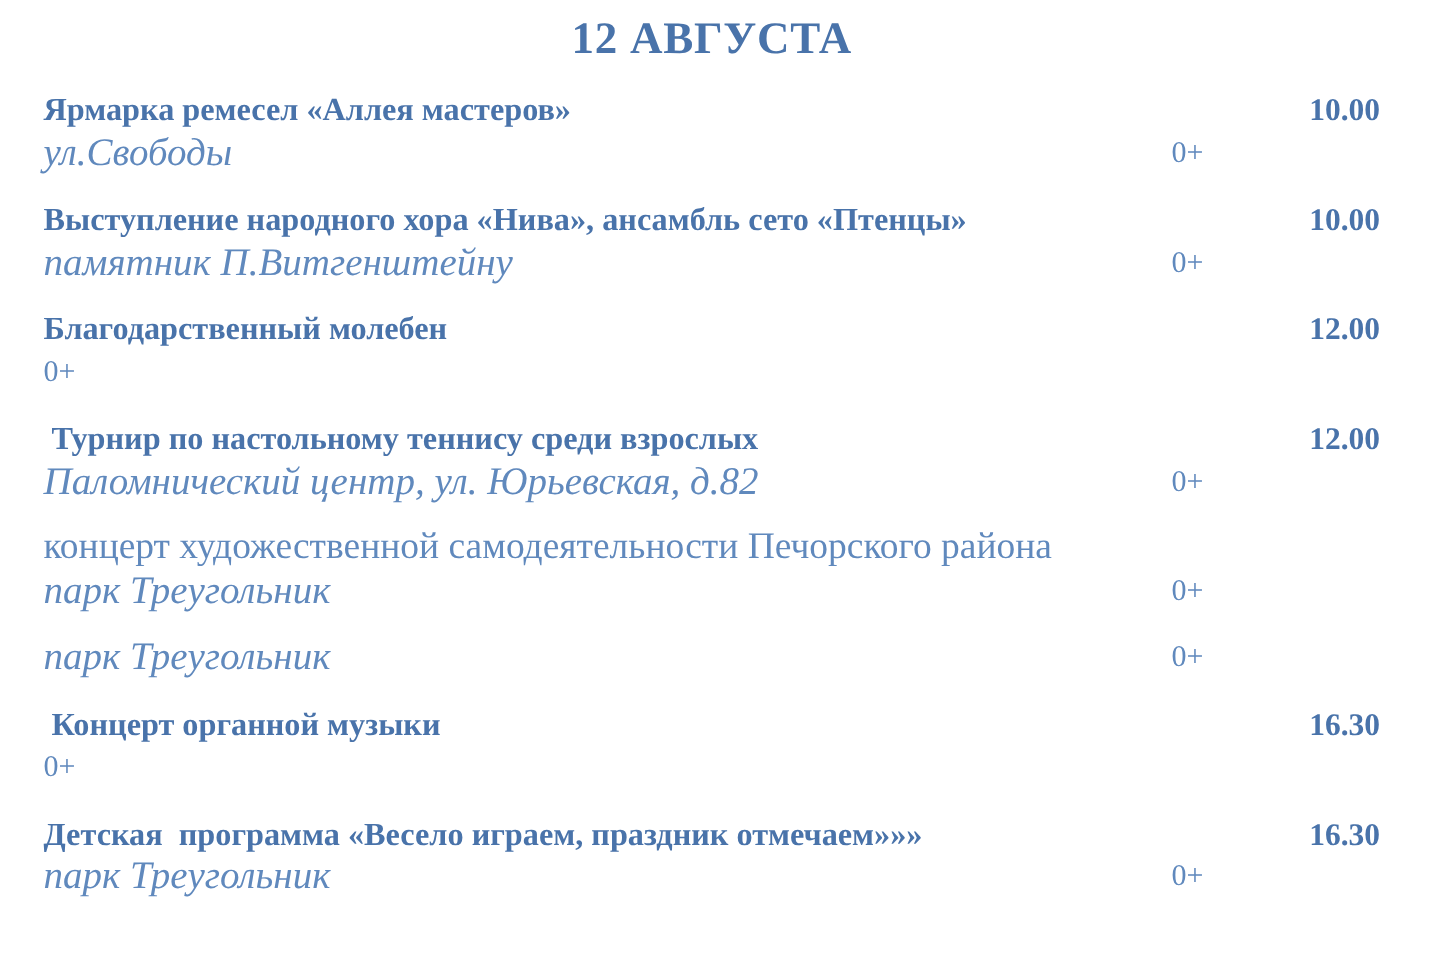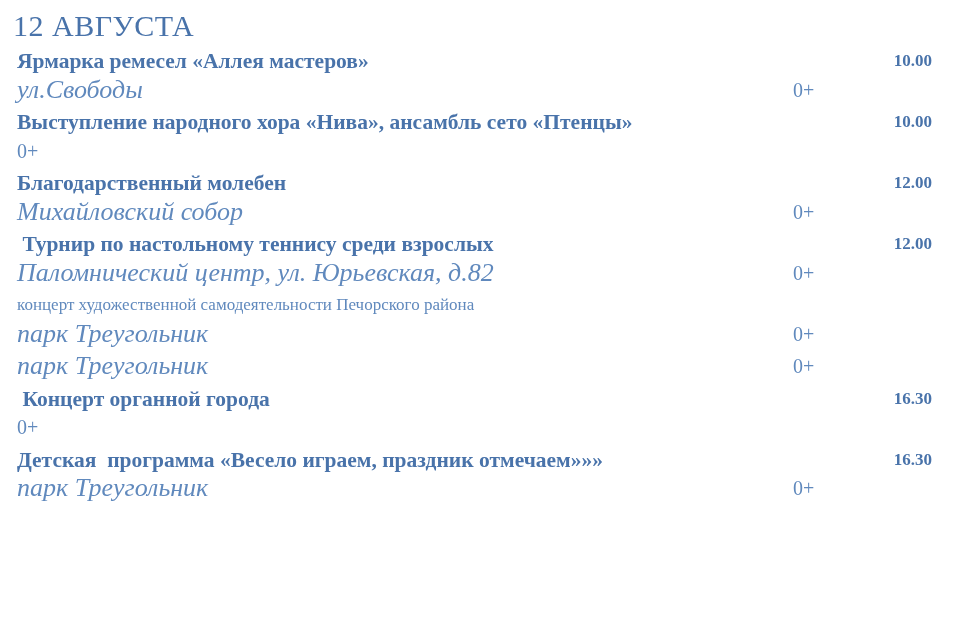--- a/index.html
+++ b/index.html
@@ -15,49 +15,49 @@
   }
   .page {
     box-sizing: border-box;
     width: 960px;
     height: 637px;
     padding: 5px 24px 0 13px;
     background: var(--bg, #ffffff);
   }
   .page-title {
     margin: 4px 0 3px 0;
-    text-align: left;
+    text-align: center;
     font-size: 30px;
-    font-weight: normal;
+    font-weight: bold;
     letter-spacing: 0.5px;
     color: var(--heading, #4973aa);
   }
-  .event { margin: 4px; }
+  .event { margin: 16px; }
   .title-row {
     display: flex;
     align-items: flex-start;
   }
   .etitle {
     flex: 1;
     font-weight: bold;
     font-size: 21.5px;
     line-height: 28.5px;
     color: var(--heading, #4973aa);
     white-space: pre-wrap;
   }
   .etime {
     width: 80px;
     text-align: right;
     font-weight: bold;
-    font-size: 17px;
+    font-size: 21px;
     line-height: 28.5px;
     color: var(--heading, #4973aa);
   }
   .detail {
-    font-size: 17px;
+    font-size: 25px;
     line-height: 28.5px;
     color: var(--body, #6089bd);
     white-space: pre-wrap;
     padding-right: 60px;
   }
   .venue-row {
     display: flex;
     align-items: flex-start;
   }
   .venue {
@@ -93,31 +93,31 @@
       <span class="age">0+</span>
     </div>
   </article>
 
   <article class="event">
     <div class="title-row">
       <span class="etitle">Выступление народного хора «Нива», ансамбль сето «Птенцы»</span>
       <span class="etime">10.00</span>
     </div>
     <div class="venue-row">
+      <span class="venue">памятник П.Витгенштейну</span>
       <span class="age">0+</span>
     </div>
   </article>
 
   <article class="event">
     <div class="title-row">
       <span class="etitle">Благодарственный молебен</span>
       <span class="etime">12.00</span>
     </div>
     <div class="venue-row">
-      <span class="venue">Михайловский собор</span>
       <span class="age">0+</span>
     </div>
   </article>
 
   <article class="event">
     <div class="title-row">
       <span class="etitle"> Турнир по настольному теннису среди взрослых</span>
       <span class="etime">12.00</span>
     </div>
     <div class="venue-row">
@@ -136,21 +136,21 @@
 
   <article class="event">
     <div class="venue-row">
       <span class="venue">парк Треугольник</span>
       <span class="age">0+</span>
     </div>
   </article>
 
   <article class="event">
     <div class="title-row">
-      <span class="etitle"> Концерт органной города</span>
+      <span class="etitle"> Концерт органной музыки</span>
       <span class="etime">16.30</span>
     </div>
         <div class="venue-row">
       <span class="age">0+</span>
     </div>
   </article>
 
   <article class="event">
     <div class="title-row">
       <span class="etitle">Детская  программа «Весело играем, праздник отмечаем»»»</span>

